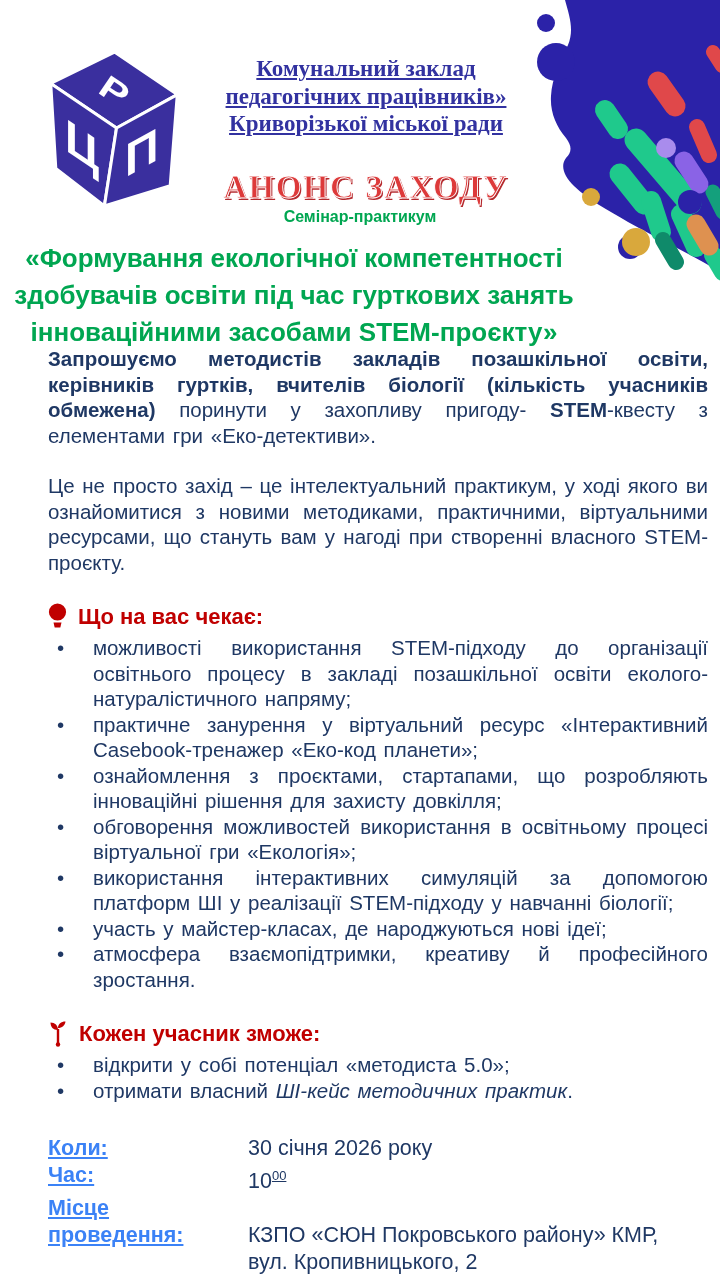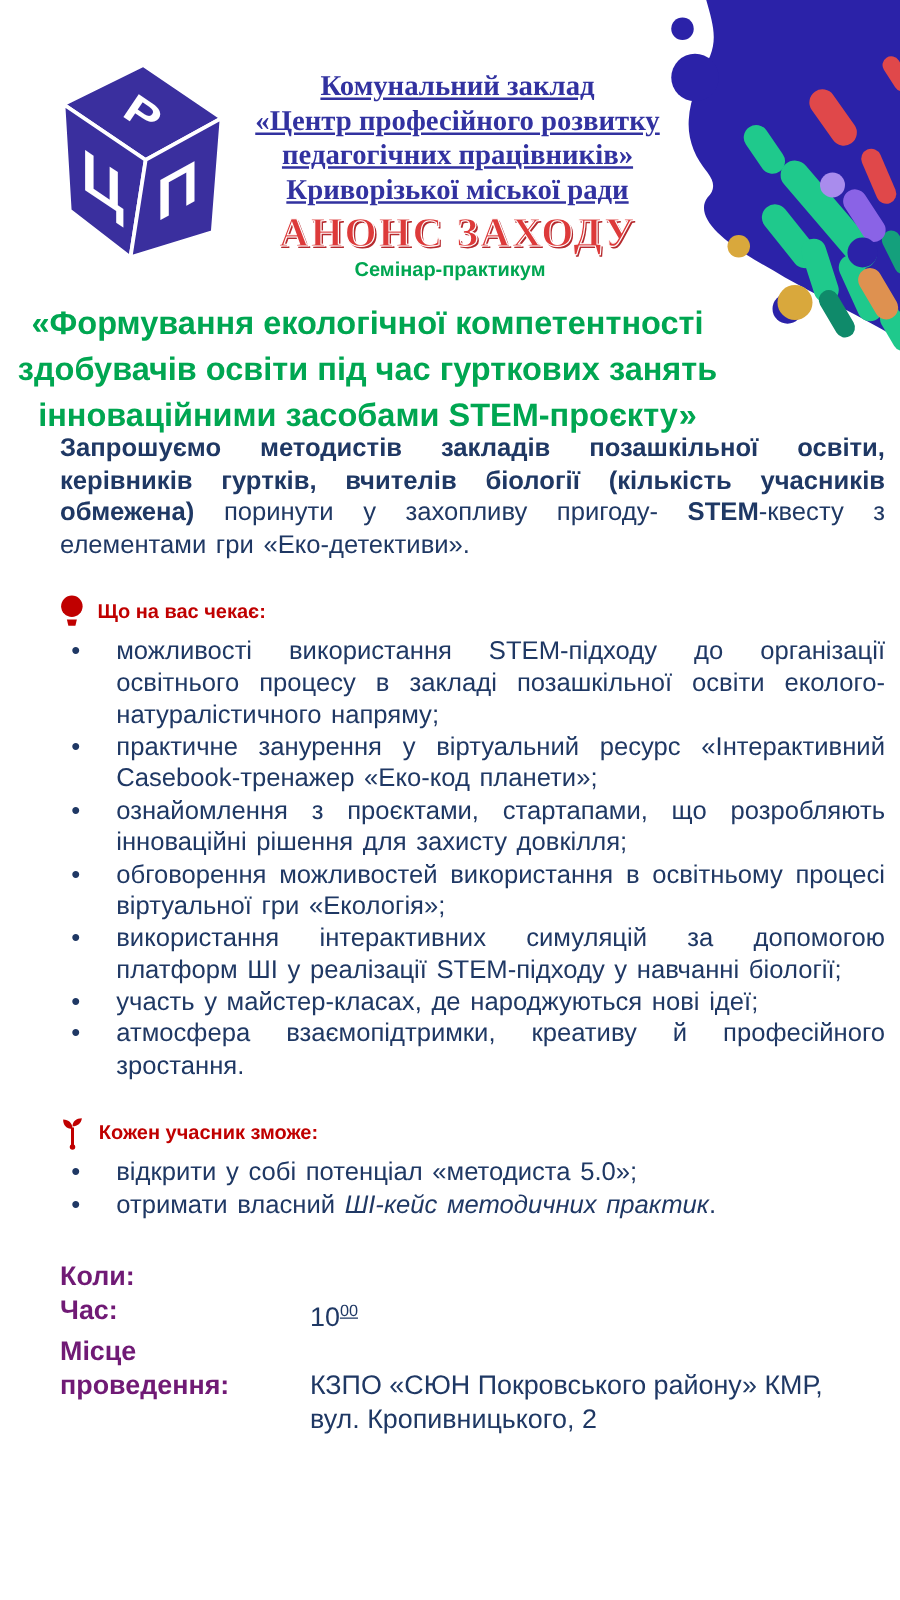--- a/index.html
+++ b/index.html
@@ -39,34 +39,34 @@
   }
   
   .content{
     position:absolute;left:48px;top:346px;width:660px;
     font-size:20.5px;line-height:25.5px;
   }
   .jp{margin:0;text-align:justify;word-spacing:2px;}
   .p2{margin-top:25px;}
   .sec-head{
     display:flex;align-items:center;gap:11px;
-    margin-top:28px;color:#c00000;font-weight:bold;font-size:16px;
+    margin-top:28px;color:#c00000;font-weight:bold;font-size:22px;
   }
   .sec-head svg{flex:none;}
   ul.blt{list-style:none;margin:5px 0 0 0;padding:0;}
   ul.blt li{
     position:relative;padding-left:45px;margin:0;
     text-align:justify;word-spacing:2px;
   }
   ul.blt li::before{
     content:"\2022";position:absolute;left:9px;top:0;color:#1f3864;
   }
   .details{margin-top:32px;font-size:21.5px;line-height:27px;}
   .drow{display:flex;}
-  .dlbl{width:200px;flex:none;color:#701a75;font-weight:bold;}
+  .dlbl{width:200px;flex:none;color:#3b82f6;font-weight:bold;text-decoration:underline;}
   .dval{color:#1f3864;}
   .dval sup{font-size:13px;text-decoration:underline;}
 </style>
 </head>
 <body>
 
 <div>
 
   <svg class="decor" viewBox="0 0 212 282" aria-hidden="true">
     <path d="M57,0 C62,18 66,30 60,45 C52,62 44,78 43,96 C42,112 48,126 58,138
@@ -102,38 +102,38 @@
       <polygon points="10,33 75,77 63,154 15,117"></polygon>
       <polygon points="75,77 135,44 128,134 63,154"></polygon>
     </g>
     <text transform="translate(73,40) rotate(34) scale(1,0.75)" text-anchor="middle" dy="15" font-size="42">Р</text>
     <text transform="translate(41,94) skewY(34)" text-anchor="middle" dy="16" font-size="46">Ц</text>
     <text transform="translate(100,101) skewY(-29)" text-anchor="middle" dy="16" font-size="46">П</text>
   </svg>
 
   <div class="org">
     <div>Комунальний заклад</div>
-    <div>«Центр професійного розвитку</div>
     <div>педагогічних працівників»</div>
     <div>Криворізької міської ради</div>
   </div>
 
   <div class="announce">АНОНС ЗАХОДУ</div>
 
   <div class="event-type">Семінар-практикум</div>
   <div class="event-title">
     <div>«Формування екологічної компетентності</div>
     <div>здобувачів освіти під час гурткових занять</div>
     <div>інноваційними засобами STEM-проєкту»</div>
   </div>
 
   <div class="content">
 
     <p class="jp"><b>Запрошуємо методистів закладів позашкільної освіти, керівників гуртків, вчителів біології (кількість учасників обмежена)</b><span> поринути у захопливу пригоду- </span><b>STEM</b><span>-квесту з елементами гри «Еко-детективи».</span></p>
 
+    <p class="jp p2">Це не просто захід – це інтелектуальний практикум, у ході якого ви ознайомитися з новими методиками, практичними, віртуальними ресурсами, що стануть вам у нагоді при створенні власного STEM-проєкту.</p>
 
     <div class="sec-head">
       <svg width="19" height="27" viewBox="0 0 19 27" aria-hidden="true">
         <circle cx="9.5" cy="9" r="8.6" fill="#c00000"></circle>
         <path d="M5.5,19.5 h8 l-1.2,5 h-5.6 Z" fill="#c00000"></path>
       </svg>
       <span>Що на вас чекає:</span>
     </div>
     <ul class="blt">
       <li>можливості використання STEM-підходу до організації освітнього процесу в закладі позашкільної освіти еколого-натуралістичного напряму;</li>
@@ -155,20 +155,21 @@
       <span>Кожен учасник зможе:</span>
     </div>
     <ul class="blt">
       <li>відкрити у собі потенціал «методиста 5.0»;</li>
       <li><span>отримати власний </span><i>ШІ-кейс методичних практик</i><span>.</span></li>
     </ul>
 
     <div class="details">
       <div class="drow">
         <div class="dlbl">Коли:</div>
+        <div class="dval">30 січня 2026 року</div>
       </div>
       <div class="drow">
         <div class="dlbl">Час:</div>
         <div class="dval"><span>10</span><sup>00</sup></div>
       </div>
       <div class="drow">
         <div class="dlbl">Місце</div>
       </div>
       <div class="drow">
         <div class="dlbl">проведення:</div>

